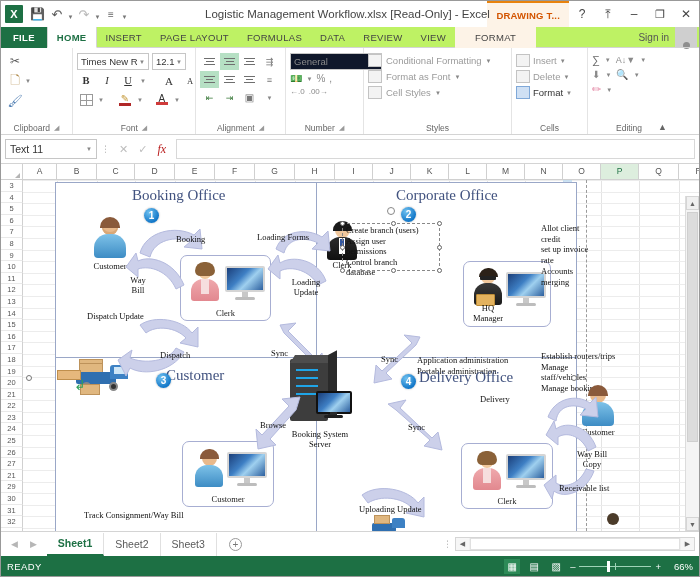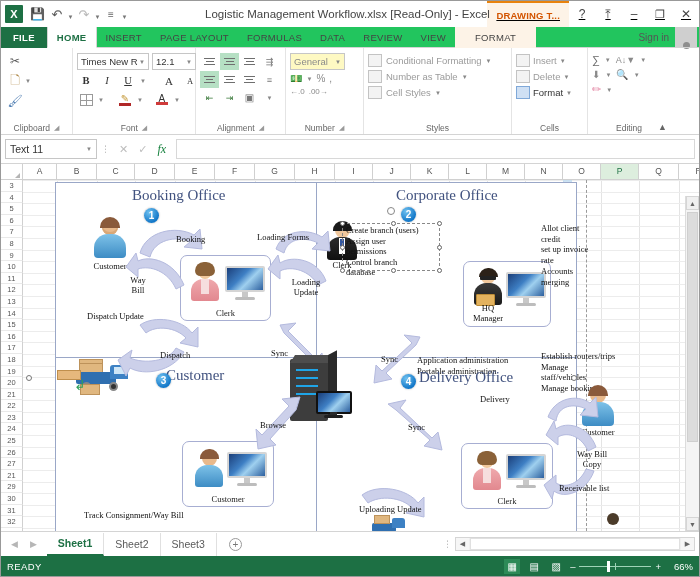--- a/index.html
+++ b/index.html
@@ -36,38 +36,38 @@
     display: flex; align-items: center; justify-content: center;
     font-size: 12px; color: #6b4f8a; cursor: default;
   }
   .qat-btn.arrow { color: #5a5a5a; font-size: 13px; }
   .qat-btn.dis { color: #b9b9b9; }
   .qat-drop { font-size: 6px; color: #777; width: 7px; display:flex; align-items:flex-end; justify-content:center; height:18px; padding-bottom:3px;}
   .title-text {
     position: absolute; left: 0; right: 5px; text-align: center;
     font-size: 11.5px; color: #444; pointer-events: none;
   }
-  .tb-right { margin-left: auto; display: flex; align-items: flex-end; height: 26px; text-decoration: underline; }
+  .tb-right { margin-left: auto; display: flex; align-items: flex-end; height: 26px; }
   .ctx-tab {
     font-size: 9.5px; color: #d35400; font-weight: bold;
     background: #fdf3e7; height: 26px; padding: 0 9px;
     display: flex; align-items: center; border-top: 2px solid #e8820c;
     letter-spacing: .2px;
   }
   .win-btn {
     width: 26px; height: 26px; display: flex; align-items: center; justify-content: center;
     font-size: 12px; color: #444;
   }
   .win-btn.sq { font-size: 11px; }
 
   
   .ribtabs {
     height: 21px; flex: 0 0 21px;
     display: flex; align-items: stretch;
-    background: #22c55e; position: relative;
+    background: #bef264; position: relative;
   }
   .ribtabs:after {
     content:''; position:absolute; left:0; right:0; bottom:0; height:1px; background:#d4d4d4;
   }
   .rt {
     font-size: 9.5px; color: #444; padding: 0 9px;
     display: flex; align-items: center; letter-spacing: .3px;
     position: relative; z-index: 2;
   }
   .rt.file { background: #1d7044; color: #fff; font-weight: bold; padding: 0 12px; }
@@ -130,21 +130,21 @@
 
   
   .fontbox { display: flex; flex-direction: column; gap: 2px; padding-top: 2px; }
   .frow { display: flex; align-items: center; gap: 3px; }
   .combo {
     border: 1px solid #c6c6c6; height: 17px; background: #fff;
     display: flex; align-items: center; justify-content: space-between;
     font-size: 9.5px; color: #333; padding: 0 3px;
   }
   .fname { width: 72px; }
-  .fsize { width: 44px; }
+  .fsize { width: 34px; }
   .btn-sq {
     width: 18px; height: 17px; display: flex; align-items: center; justify-content: center;
     font-size: 10.5px; color: #333;
   }
   .btn-sq.serif { font-family: "Liberation Serif", serif; }
   .under { text-decoration: underline; }
   .grow-A { font-size: 11px; }
   .shrink-A { font-size: 8.5px; }
   .borders-ico {
     width: 13px; height: 12px; border: 1px solid #9a9a9a; position: relative;
@@ -162,21 +162,21 @@
     height: 17px; display: flex; align-items: center; justify-content: center;
     font-size: 9px; color: #555;
   }
   .ab.on { background: #b6e0c4; }
   .lines { display: flex; flex-direction: column; gap: 1.5px; align-items: center; }
   .lines i { display:block; height:1.5px; background:#6f6f6f; }
 
   
   .numbox { display:flex; flex-direction: column; gap:3px; padding-top:2px; }
   .numcombo {
-    border: 1px solid #c6c6c6; width: 55px; height: 17px; background:#fef9c3;
+    border: 1px solid #c6c6c6; width: 92px; height: 17px; background:#0f172a;
     display:flex; align-items:center; justify-content: space-between;
     padding: 0 3px; font-size: 9.5px; color: #8a8a8a;
   }
   .numrow { display:flex; align-items:center; gap:4px; font-size:10px; color:#8a8a8a; }
 
   
   .stylist { display:flex; flex-direction:column; gap:3px; padding-top:3px; }
   .srow { display:flex; align-items:center; gap:4px; font-size:9.5px; color:#9b9b9b; }
   .sico { width:14px; height:13px; border:1px solid #c3c3c3; background:#f3f3f3; }
 
@@ -195,21 +195,21 @@
     height: 29px; flex: 0 0 29px; display: flex; align-items: center;
     background: #fff; border-bottom: 1px solid #d4d4d4; padding: 0 4px; gap: 4px;
   }
   .namebox {
     width: 92px; height: 20px; border: 1px solid #c6c6c6; background: #fff;
     display: flex; align-items: center; justify-content: space-between;
     font-size: 10.5px; color: #333; padding: 0 4px;
   }
   .dots3 { color:#aaa; font-size:9px; letter-spacing:0; width:8px; text-align:center; }
   .fb-btns { display:flex; align-items:center; gap:10px; padding:0 6px; color:#bdbdbd; font-size:11px; }
-  .fx { font-family: "Liberation Serif", serif; font-style: italic; color:#15803d; font-size:12px;}
+  .fx { font-family: "Liberation Serif", serif; font-style: italic; color:#b91c1c; font-size:12px;}
   .fb-input {
     flex: 1; height: 20px; border: 1px solid #d8d8d8; background: #fff;
     font-size: 11px; padding: 0 4px; color:#333;
   }
 
   
   .gridwrap { flex: 1; display: flex; flex-direction: column; position: relative; overflow: hidden; background:#fff; }
   .colhdr-row { display: flex; height: 16px; flex:0 0 16px; background:#fff; }
   .corner {
     width: 22px; flex: 0 0 22px; border-right: 1px solid #d0d0d0; border-bottom: 1px solid #d0d0d0;
@@ -568,21 +568,21 @@
     <div class="grp" style="width:148px;">
       <div class="grp-body">
         <div class="stylist">
           <div class="srow">
             <span class="sico"></span>
             <span>Conditional Formatting</span>
             <span class="mini-caret">▼</span>
           </div>
           <div class="srow">
             <span class="sico"></span>
-            <span>Number as Table</span>
+            <span>Format as Font</span>
             <span class="mini-caret">▼</span>
           </div>
           <div class="srow">
             <span class="sico"></span>
             <span>Cell Styles</span>
             <span class="mini-caret">▼</span>
           </div>
         </div>
       </div>
       <div class="grp-label">
@@ -899,20 +899,21 @@
             <div style="position:absolute;left:6px;top:0px;width:38px;height:8px;background:#4d4d4d;transform:skewX(-32deg);transform-origin:left bottom;"></div>
             <div style="position:absolute;left:44px;top:0px;width:9px;height:62px;background:#2a2a2a;transform:skewY(-28deg);transform-origin:left top;"></div>
             <div style="position:absolute;left:12px;top:14px;width:22px;height:2px;background:#1fa5e8;"></div>
             <div style="position:absolute;left:12px;top:22px;width:22px;height:2px;background:#1fa5e8;"></div>
             <div style="position:absolute;left:12px;top:30px;width:22px;height:2px;background:#1fa5e8;"></div>
             <div style="position:absolute;left:12px;top:38px;width:22px;height:2px;background:#1fa5e8;"></div>
             <div class="mon-screen" style="left:32px;top:36px;width:36px;height:23px;border-color:#111;"></div>
             <div style="position:absolute;left:46px;top:57px;width:7px;height:5px;background:#2a2a2a;"></div>
             <div style="position:absolute;left:40px;top:60px;width:19px;height:3px;background:#1f1f1f;border-radius:2px;"></div>
           </div>
+          <div class="dlabel c" style="left:216px; top:246px; width:96px; line-height:1.18;">Booking System<br>Server</div>
 
           <div class="q-title" style="left:110px; top:184px;">Customer</div>
           <div class="badge" style="left:100px; top:190px;">3</div>
 
           <div class="node-card" style="left:126px; top:258px; width:92px; height:66px;">
             <div class="person" style="left:10px; top:9px; width:32px; height:38px;">
               <div class="p-head" style="left:9px; top:0; width:15px; height:15px; background:#e8b98c;"></div>
               <div class="p-head" style="left:7px; top:-2px; width:19px; height:10px; border-radius:9px 9px 0 0; background:#8a5a3b;"></div>
               <div class="p-body" style="left:2px; top:14px; width:28px; height:22px; background:linear-gradient(180deg,#7ec2e8,#3d8cc4); border-radius:12px 12px 3px 3px;"></div>
             </div>

